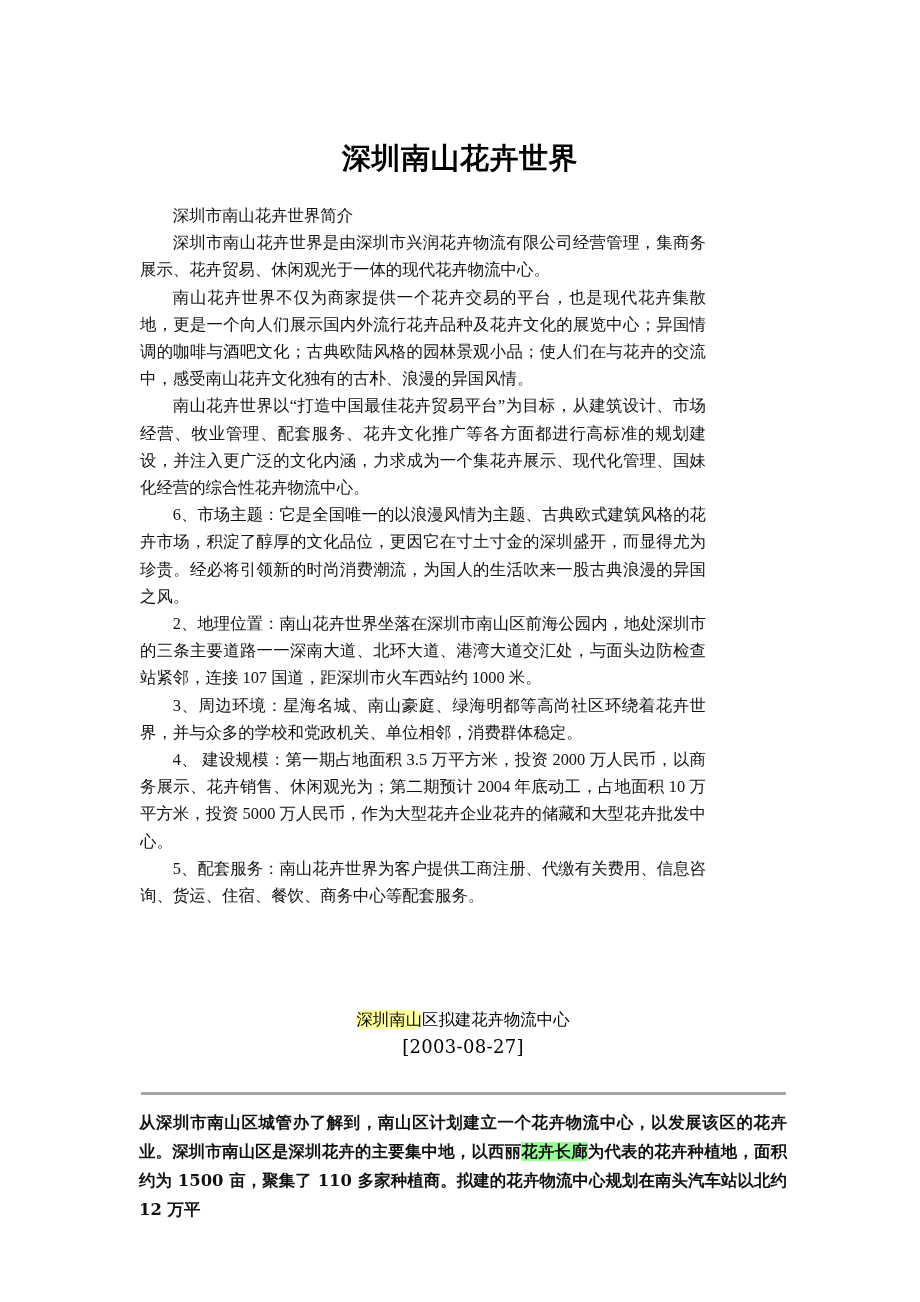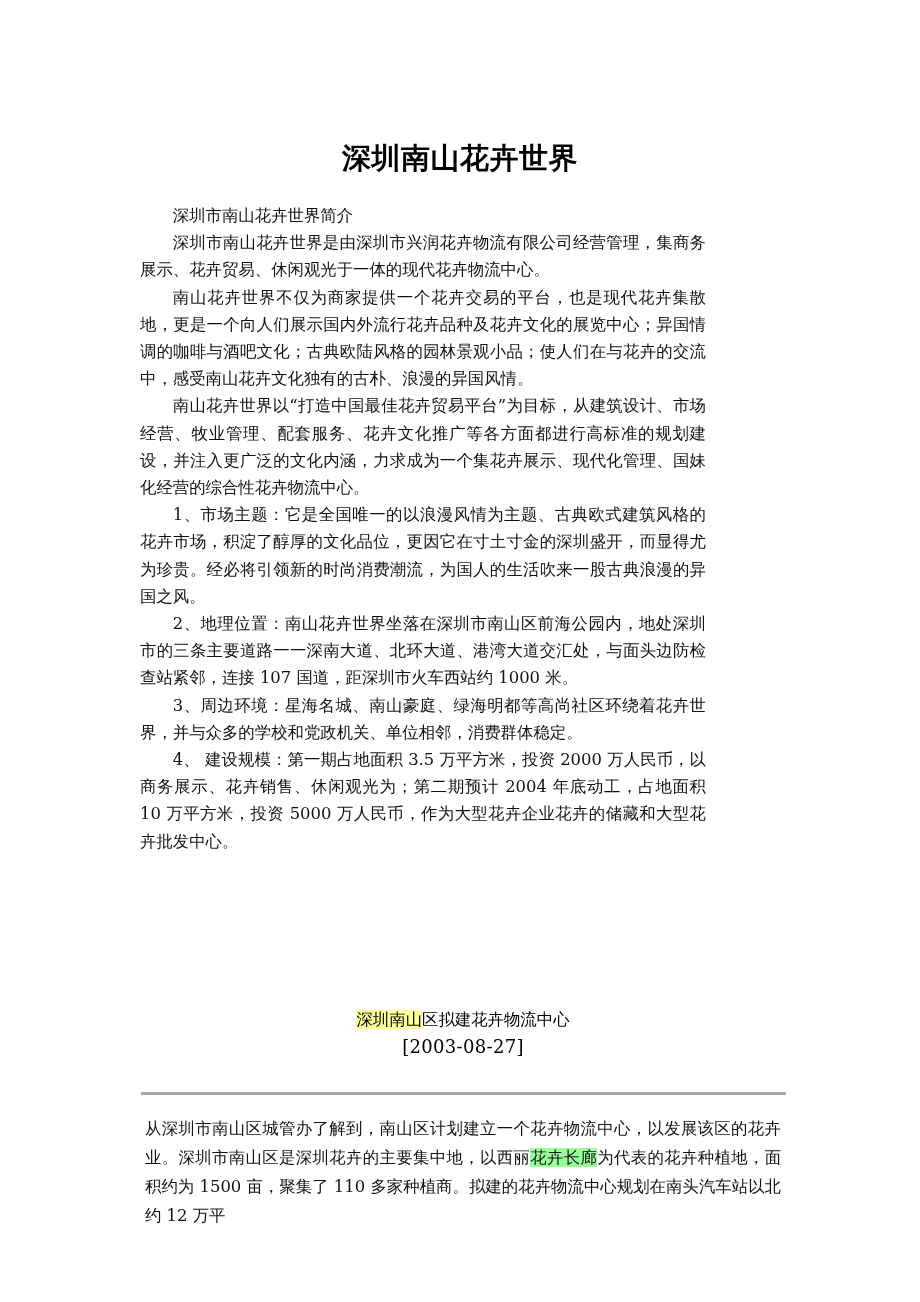--- a/index.html
+++ b/index.html
@@ -45,20 +45,21 @@
   .body-block {
     position: absolute;
     left: 140px;
     top: 202px;
     width: 566px;
     font-size: 16.4px;
     line-height: 27.2px;
     text-align: justify;
     text-justify: inter-ideograph;
     color: #111;
+    font-family: Liberation Serif, serif;
   }
   .body-block p {
     margin: 0;
     padding: 0;
     text-indent: 2em;
     text-align: justify;
     text-justify: inter-ideograph;
   }
 
   
@@ -78,20 +79,21 @@
   .sig-date {
     display: block;
     font-size: 18px;
     letter-spacing: 0.3px;
   }
 
   
   .hl-yellow {
     background-color: #ffff99;
     padding: 0 0px;
+    border-radius: 8px;
   }
   .hl-green {
     background-color: #99ff99;
     padding: 0 0px;
   }
 
   
   .divider {
     position: absolute;
     left: 141px;
@@ -110,43 +112,45 @@
     left: 139px;
     top: 1108px;
     width: 648px;
     font-size: 16.4px;
     line-height: 29px;
     text-align: justify;
     text-justify: inter-ideograph;
     color: #111;
   }
   .footer-block p {
-    margin: 6px;
+    margin: 0;
     padding: 0;
     text-indent: 0;
     text-align: justify;
     text-justify: inter-ideograph;
+    font-weight: bold;
   }
 </style>
 </head>
 <body>
 
 <div class="page">
 
   <h1 class="doc-title">深圳南山花卉世界</h1>
 
   <div class="body-block">
     <p>深圳市南山花卉世界简介</p>
     <p>深圳市南山花卉世界是由深圳市兴润花卉物流有限公司经营管理，集商务展示、花卉贸易、休闲观光于一体的现代花卉物流中心。</p>
     <p>南山花卉世界不仅为商家提供一个花卉交易的平台，也是现代花卉集散地，更是一个向人们展示国内外流行花卉品种及花卉文化的展览中心；异国情调的咖啡与酒吧文化；古典欧陆风格的园林景观小品；使人们在与花卉的交流中，感受南山花卉文化独有的古朴、浪漫的异国风情。</p>
     <p>南山花卉世界以“打造中国最佳花卉贸易平台”为目标，从建筑设计、市场经营、牧业管理、配套服务、花卉文化推广等各方面都进行高标准的规划建设，并注入更广泛的文化内涵，力求成为一个集花卉展示、现代化管理、国妹化经营的综合性花卉物流中心。</p>
-    <p>1、市场主题：它是全国唯一的以浪漫风情为主题、古典欧式建筑风格的花卉市场，积淀了醇厚的文化品位，更因它在寸土寸金的深圳盛开，而显得尤为珍贵。经必将引领新的时尚消费潮流，为国人的生活吹来一股古典浪漫的异国之风。</p>
+    <p>6、市场主题：它是全国唯一的以浪漫风情为主题、古典欧式建筑风格的花卉市场，积淀了醇厚的文化品位，更因它在寸土寸金的深圳盛开，而显得尤为珍贵。经必将引领新的时尚消费潮流，为国人的生活吹来一股古典浪漫的异国之风。</p>
     <p>2、地理位置：南山花卉世界坐落在深圳市南山区前海公园内，地处深圳市的三条主要道路一一深南大道、北环大道、港湾大道交汇处，与面头边防检查站紧邻，连接 107 国道，距深圳市火车西站约 1000 米。</p>
     <p>3、周边环境：星海名城、南山豪庭、绿海明都等高尚社区环绕着花卉世界，并与众多的学校和党政机关、单位相邻，消费群体稳定。</p>
     <p>4、 建设规模：第一期占地面积 3.5 万平方米，投资 2000 万人民币，以商务展示、花卉销售、休闲观光为；第二期预计 2004 年底动工，占地面积 10 万平方米，投资 5000 万人民币，作为大型花卉企业花卉的储藏和大型花卉批发中心。</p>
+    <p>5、配套服务：南山花卉世界为客户提供工商注册、代缴有关费用、信息咨询、货运、住宿、餐饮、商务中心等配套服务。</p>
   </div>
 
   <div class="sig-block">
     <span class="sig-line"><span class="hl-yellow">深圳南山</span><span>区拟建花卉物流中心</span></span>
     <span class="sig-date">[2003-08-27]</span>
   </div>
 
   <hr class="divider">
 
   <div class="footer-block">

